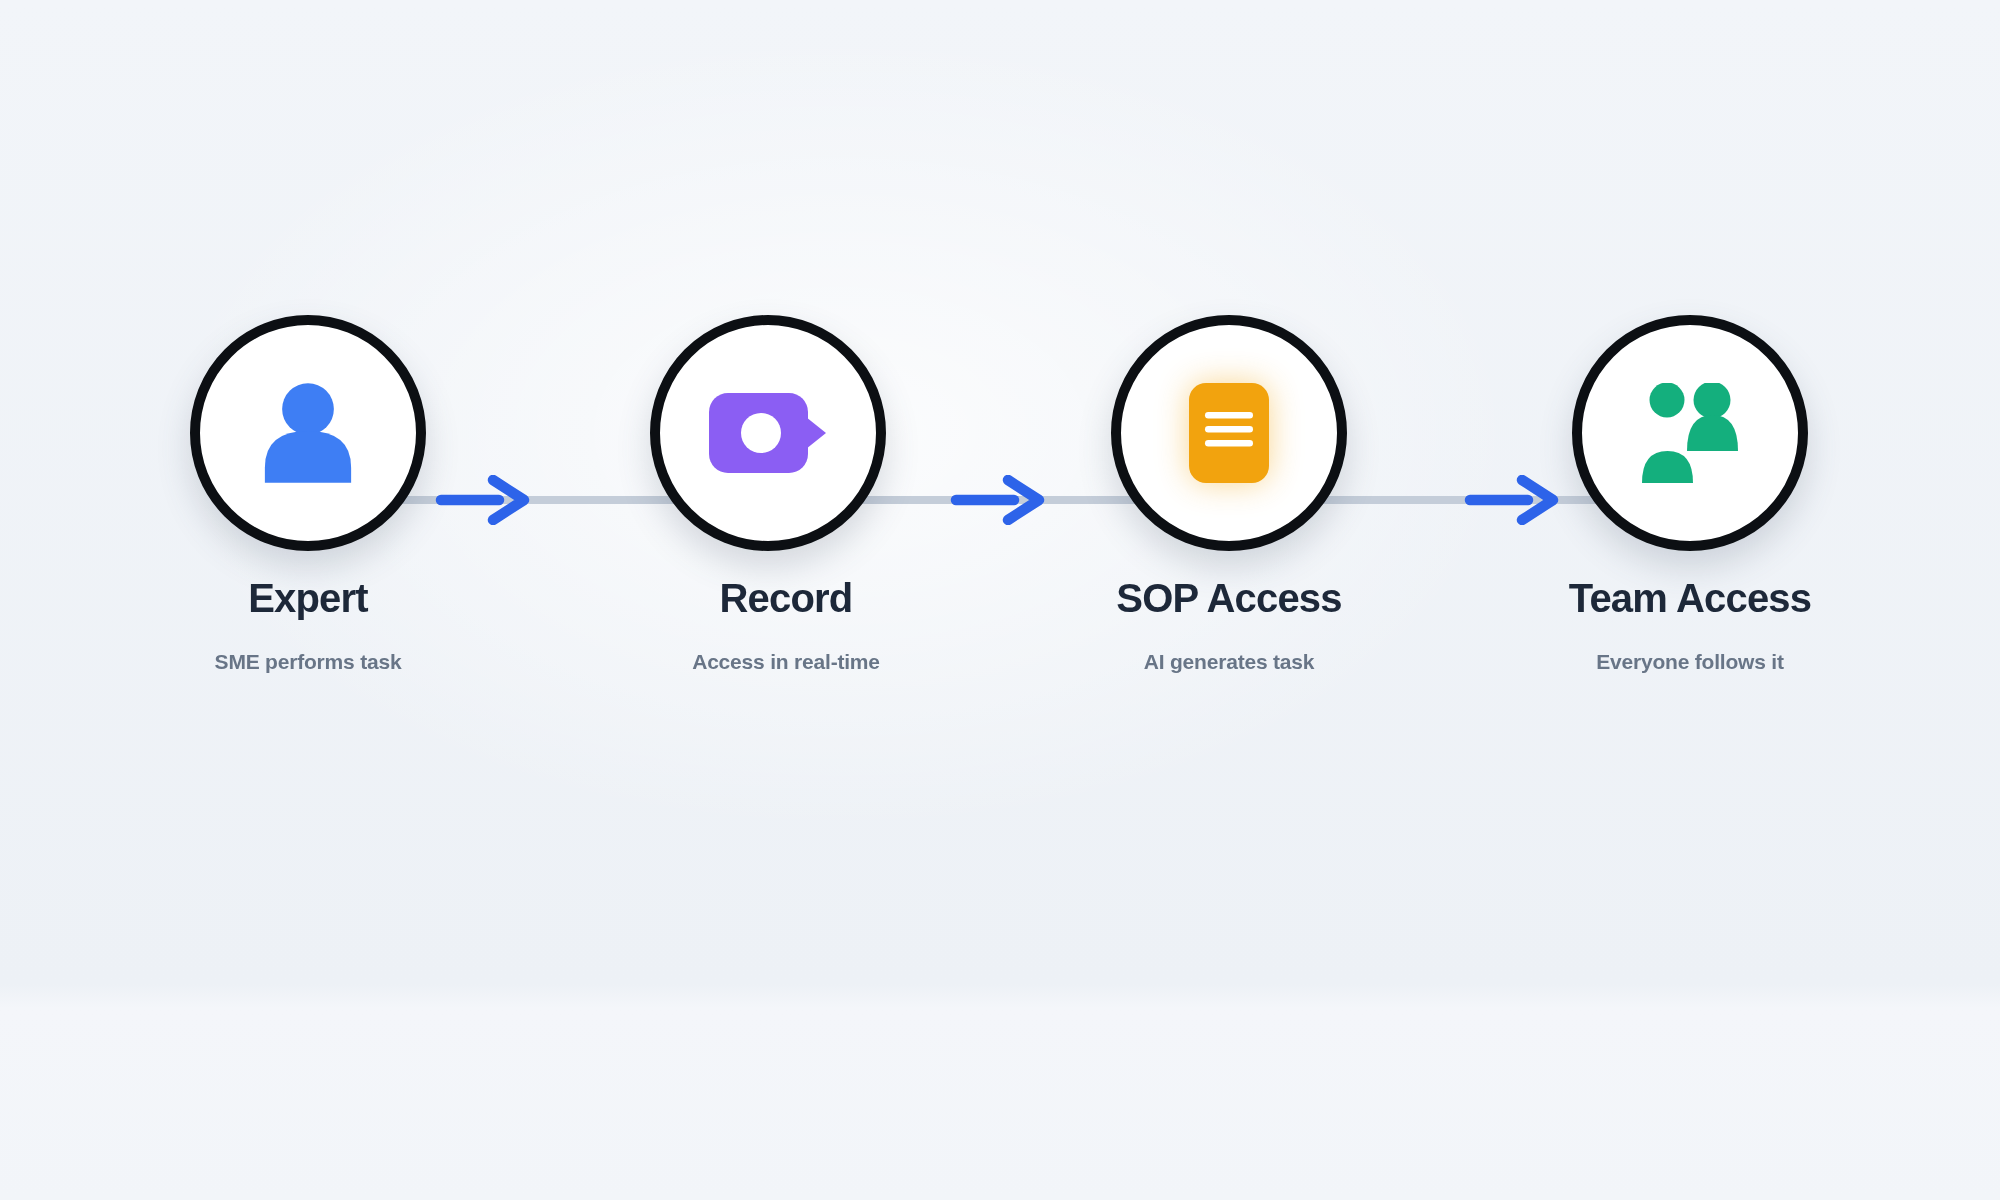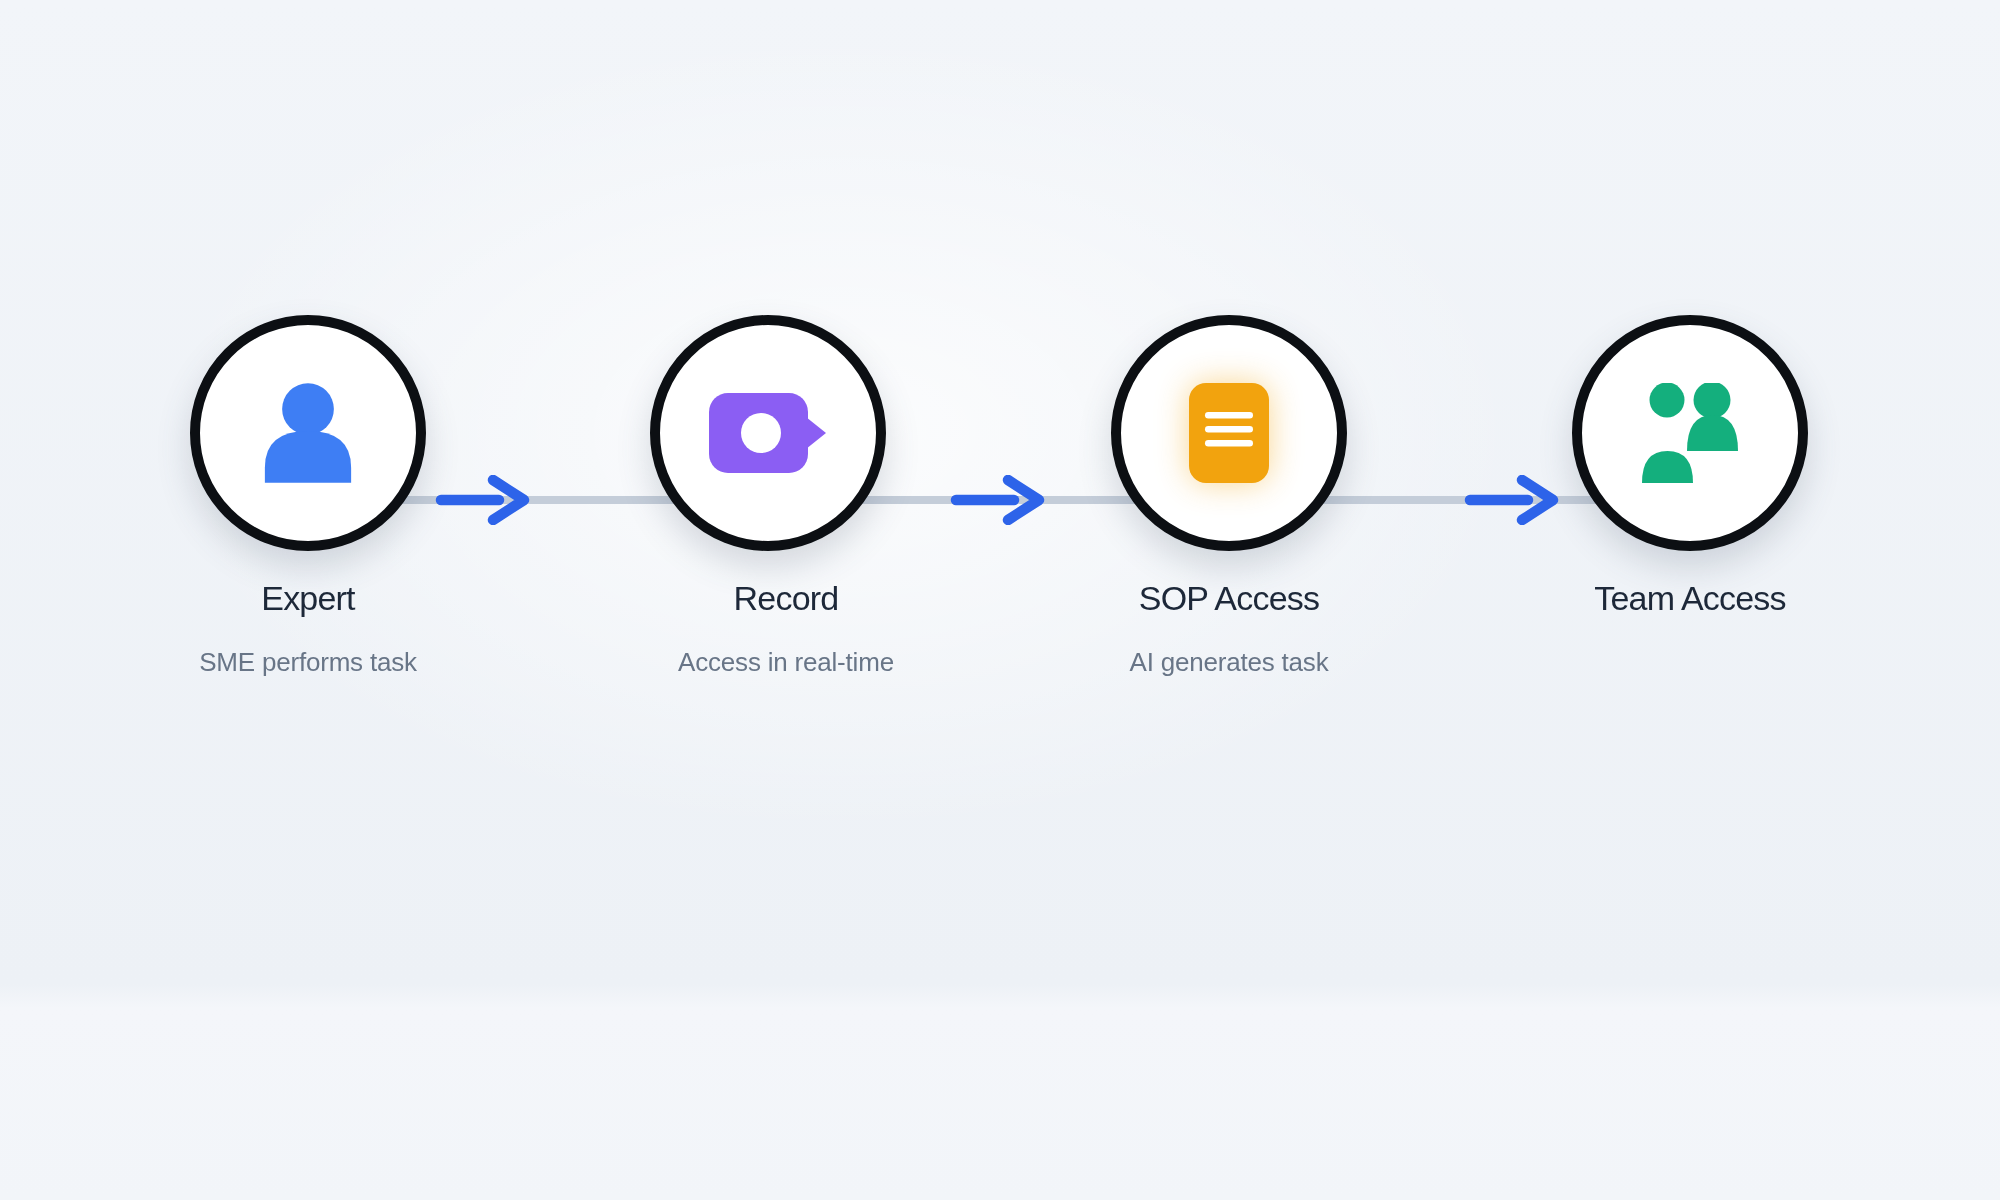--- a/index.html
+++ b/index.html
@@ -36,26 +36,26 @@
   .arrow{
     position:absolute;top:475px;width:95px;height:50px;z-index:3;
   }
   .arrow-1{left:435px;} .arrow-2{left:950px;} .arrow-3{left:1464px;}
   .label{
     position:absolute;top:576px;width:460px;
     text-align:center;z-index:2;
   }
   .label-1{left:78px;} .label-2{left:556px;} .label-3{left:999px;} .label-4{left:1460px;}
   .label .title{
-    font-size:34px;font-weight:normal;color:#1d2839;
+    font-size:40px;font-weight:bold;color:#1d2839;
     letter-spacing:-0.8px;line-height:44px;
   }
   .label .subtitle{
     margin-top:26px;
-    font-size:26px;font-weight:normal;color:#687587;
+    font-size:21px;font-weight:bold;color:#687587;
     letter-spacing:-0.2px;line-height:32px;
   }
 </style>
 </head>
 <body>
 
 <div class="canvas">
 
   <div class="connector-line"></div>
 
@@ -126,15 +126,16 @@
   <div class="label label-2">
     <div class="title">Record</div>
     <div class="subtitle">Access in real-time</div>
   </div>
   <div class="label label-3">
     <div class="title">SOP Access</div>
     <div class="subtitle">AI generates task</div>
   </div>
   <div class="label label-4">
     <div class="title">Team Access</div>
+    <div class="subtitle">Everyone follows it</div>
   </div>
 
 </div>
 
 </body></html>

